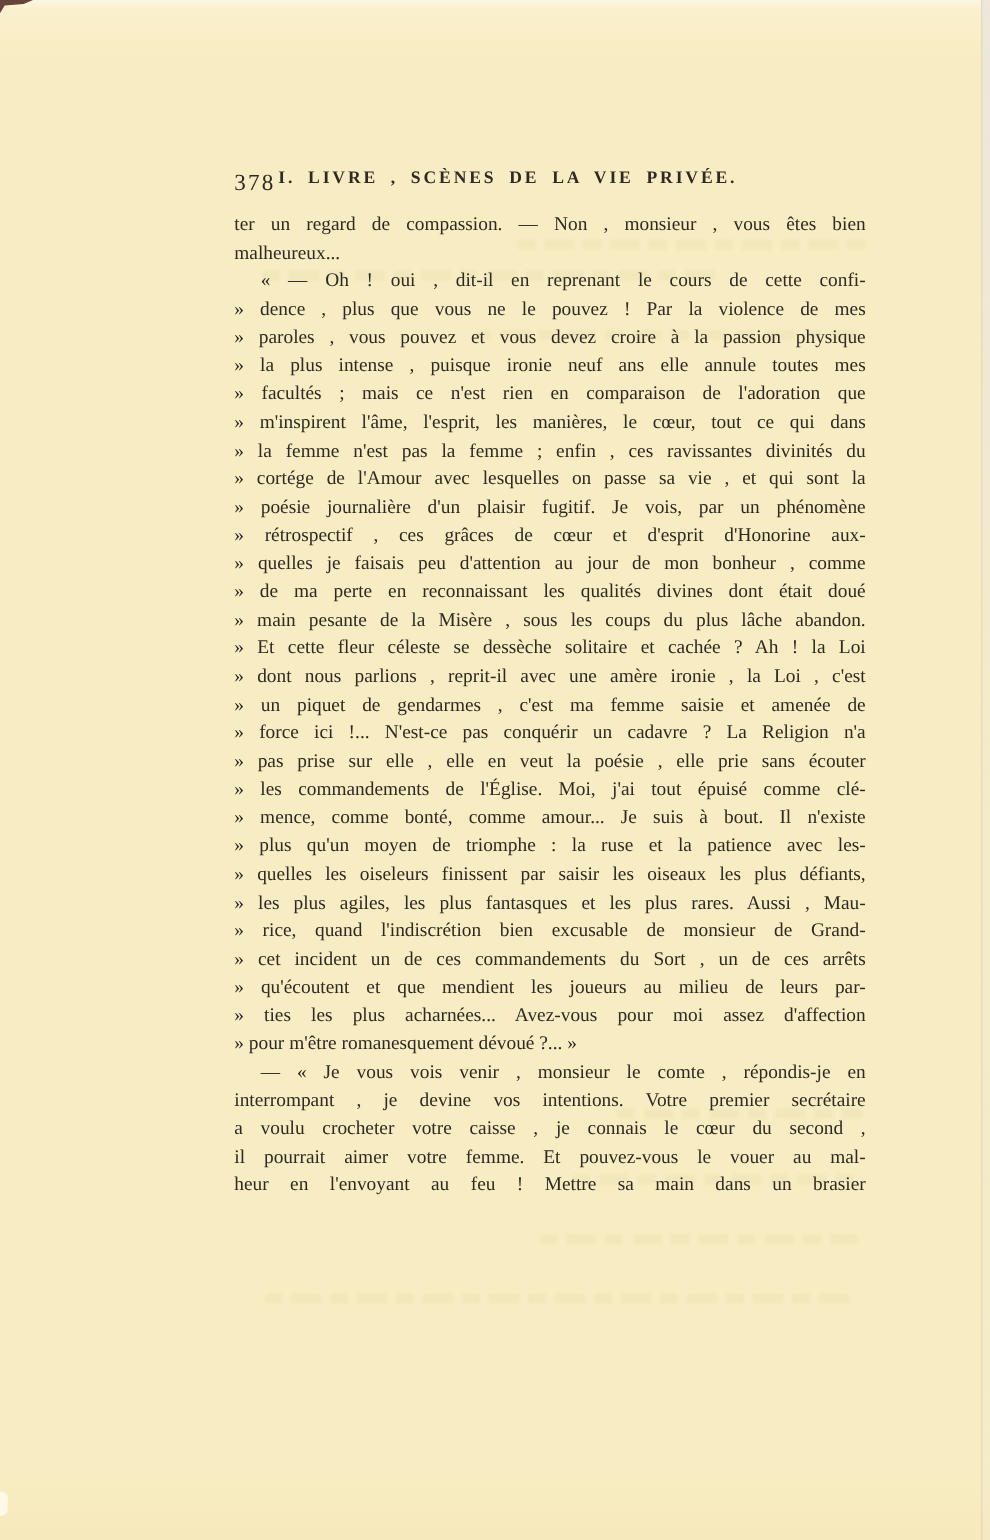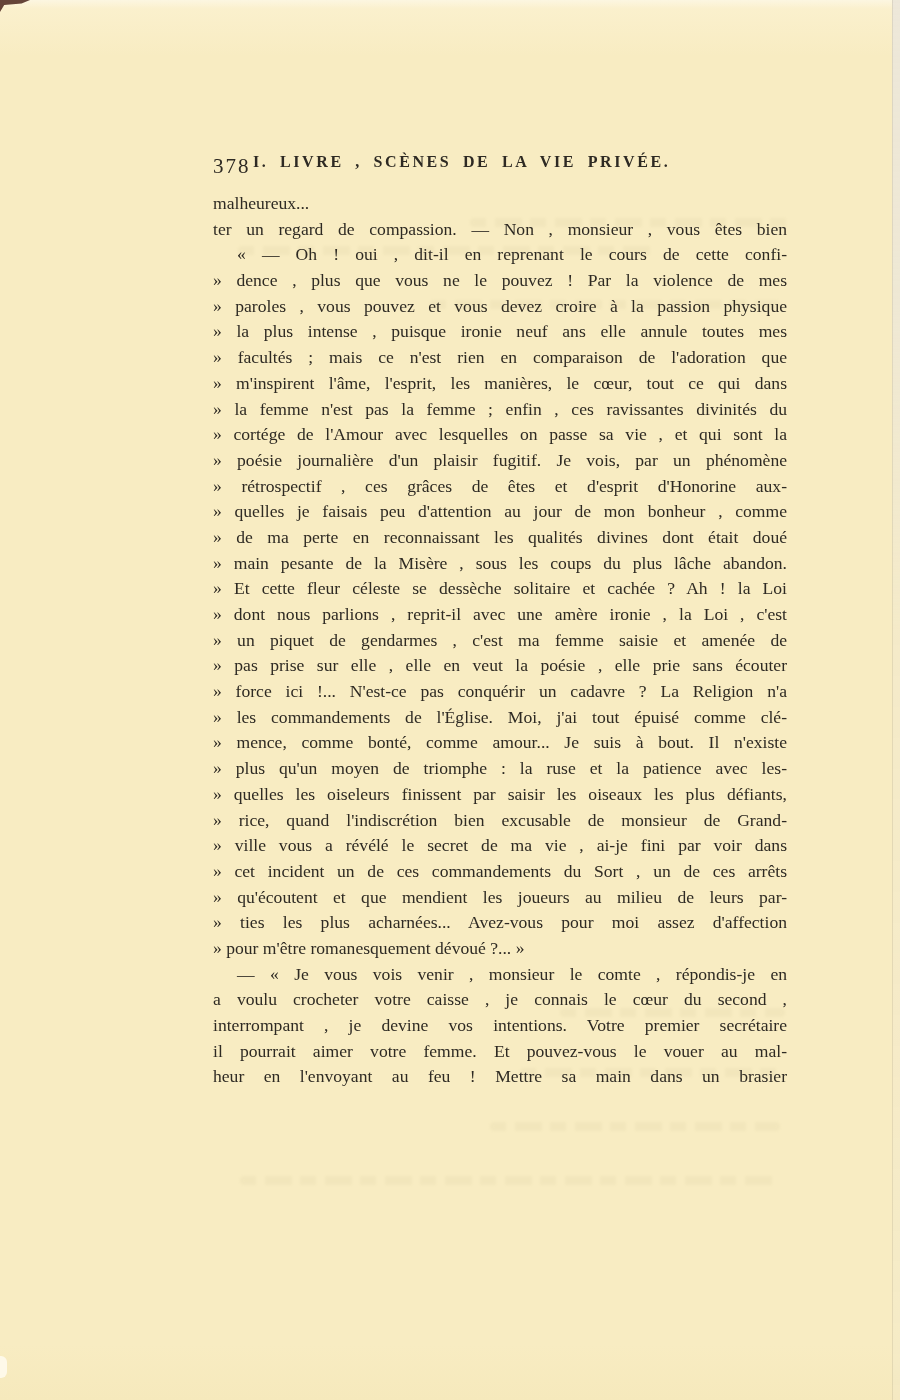--- a/index.html
+++ b/index.html
@@ -88,50 +88,50 @@
   <div class="ghost g5"></div>
   <div class="ghost g6"></div>
   <div class="ghost g7"></div>
 
   <header class="header">
     <span class="pagenum">378</span>
     <div class="running-title">I. LIVRE , SCÈNES DE LA VIE PRIVÉE.</div>
   </header>
 
   <main class="body">
+      <div class="line just">ter un regard de compassion. — Non , monsieur , vous êtes bien</div>
       <div class="line">malheureux...</div>
-      <div class="line just">ter un regard de compassion. — Non , monsieur , vous êtes bien</div>
       <div class="line just indent">« — Oh ! oui , dit-il en reprenant le cours de cette confi-</div>
       <div class="line just">» dence , plus que vous ne le pouvez ! Par la violence de mes</div>
       <div class="line just">» paroles , vous pouvez et vous devez croire à la passion physique</div>
       <div class="line just">» la plus intense , puisque ironie neuf ans elle annule toutes mes</div>
       <div class="line just">» facultés ; mais ce n'est rien en comparaison de l'adoration que</div>
       <div class="line just">» m'inspirent l'âme, l'esprit, les manières, le cœur, tout ce qui dans</div>
       <div class="line just">» la femme n'est pas la femme ; enfin , ces ravissantes divinités du</div>
       <div class="line just">» cortége de l'Amour avec lesquelles on passe sa vie , et qui sont la</div>
       <div class="line just">» poésie journalière d'un plaisir fugitif. Je vois, par un phénomène</div>
-      <div class="line just">» rétrospectif , ces grâces de êtes et d'esprit d'Honorine aux-</div>
+      <div class="line just">» rétrospectif , ces grâces de cœur et d'esprit d'Honorine aux-</div>
       <div class="line just">» quelles je faisais peu d'attention au jour de mon bonheur , comme</div>
       <div class="line just">» de ma perte en reconnaissant les qualités divines dont était doué</div>
       <div class="line just">» main pesante de la Misère , sous les coups du plus lâche abandon.</div>
       <div class="line just">» Et cette fleur céleste se dessèche solitaire et cachée ? Ah ! la Loi</div>
       <div class="line just">» dont nous parlions , reprit-il avec une amère ironie , la Loi , c'est</div>
       <div class="line just">» un piquet de gendarmes , c'est ma femme saisie et amenée de</div>
+      <div class="line just">» force ici !... N'est-ce pas conquérir un cadavre ? La Religion n'a</div>
       <div class="line just">» pas prise sur elle , elle en veut la poésie , elle prie sans écouter</div>
-      <div class="line just">» force ici !... N'est-ce pas conquérir un cadavre ? La Religion n'a</div>
       <div class="line just">» les commandements de l'Église. Moi, j'ai tout épuisé comme clé-</div>
       <div class="line just">» mence, comme bonté, comme amour... Je suis à bout. Il n'existe</div>
       <div class="line just">» plus qu'un moyen de triomphe : la ruse et la patience avec les-</div>
       <div class="line just">» quelles les oiseleurs finissent par saisir les oiseaux les plus défiants,</div>
+      <div class="line just">» les plus agiles, les plus fantasques et les plus rares. Aussi , Mau-</div>
       <div class="line just">» rice, quand l'indiscrétion bien excusable de monsieur de Grand-</div>
-      <div class="line just">» ville vous a révélé le secret de ma vie , ai-je fini par voir dans</div>
       <div class="line just">» cet incident un de ces commandements du Sort , un de ces arrêts</div>
       <div class="line just">» qu'écoutent et que mendient les joueurs au milieu de leurs par-</div>
       <div class="line just">» ties les plus acharnées... Avez-vous pour moi assez d'affection</div>
       <div class="line">» pour m'être romanesquement dévoué ?... »</div>
       <div class="line just indent">— « Je vous vois venir , monsieur le comte , répondis-je en</div>
+      <div class="line just">interrompant , je devine vos intentions. Votre premier secrétaire</div>
       <div class="line just">a voulu crocheter votre caisse , je connais le cœur du second ,</div>
-      <div class="line just">interrompant , je devine vos intentions. Votre premier secrétaire</div>
       <div class="line just">il pourrait aimer votre femme. Et pouvez-vous le vouer au mal-</div>
       <div class="line just">heur en l'envoyant au feu ! Mettre sa main dans un brasier</div>
     </main>
 
 </div>
 
 </body></html>

